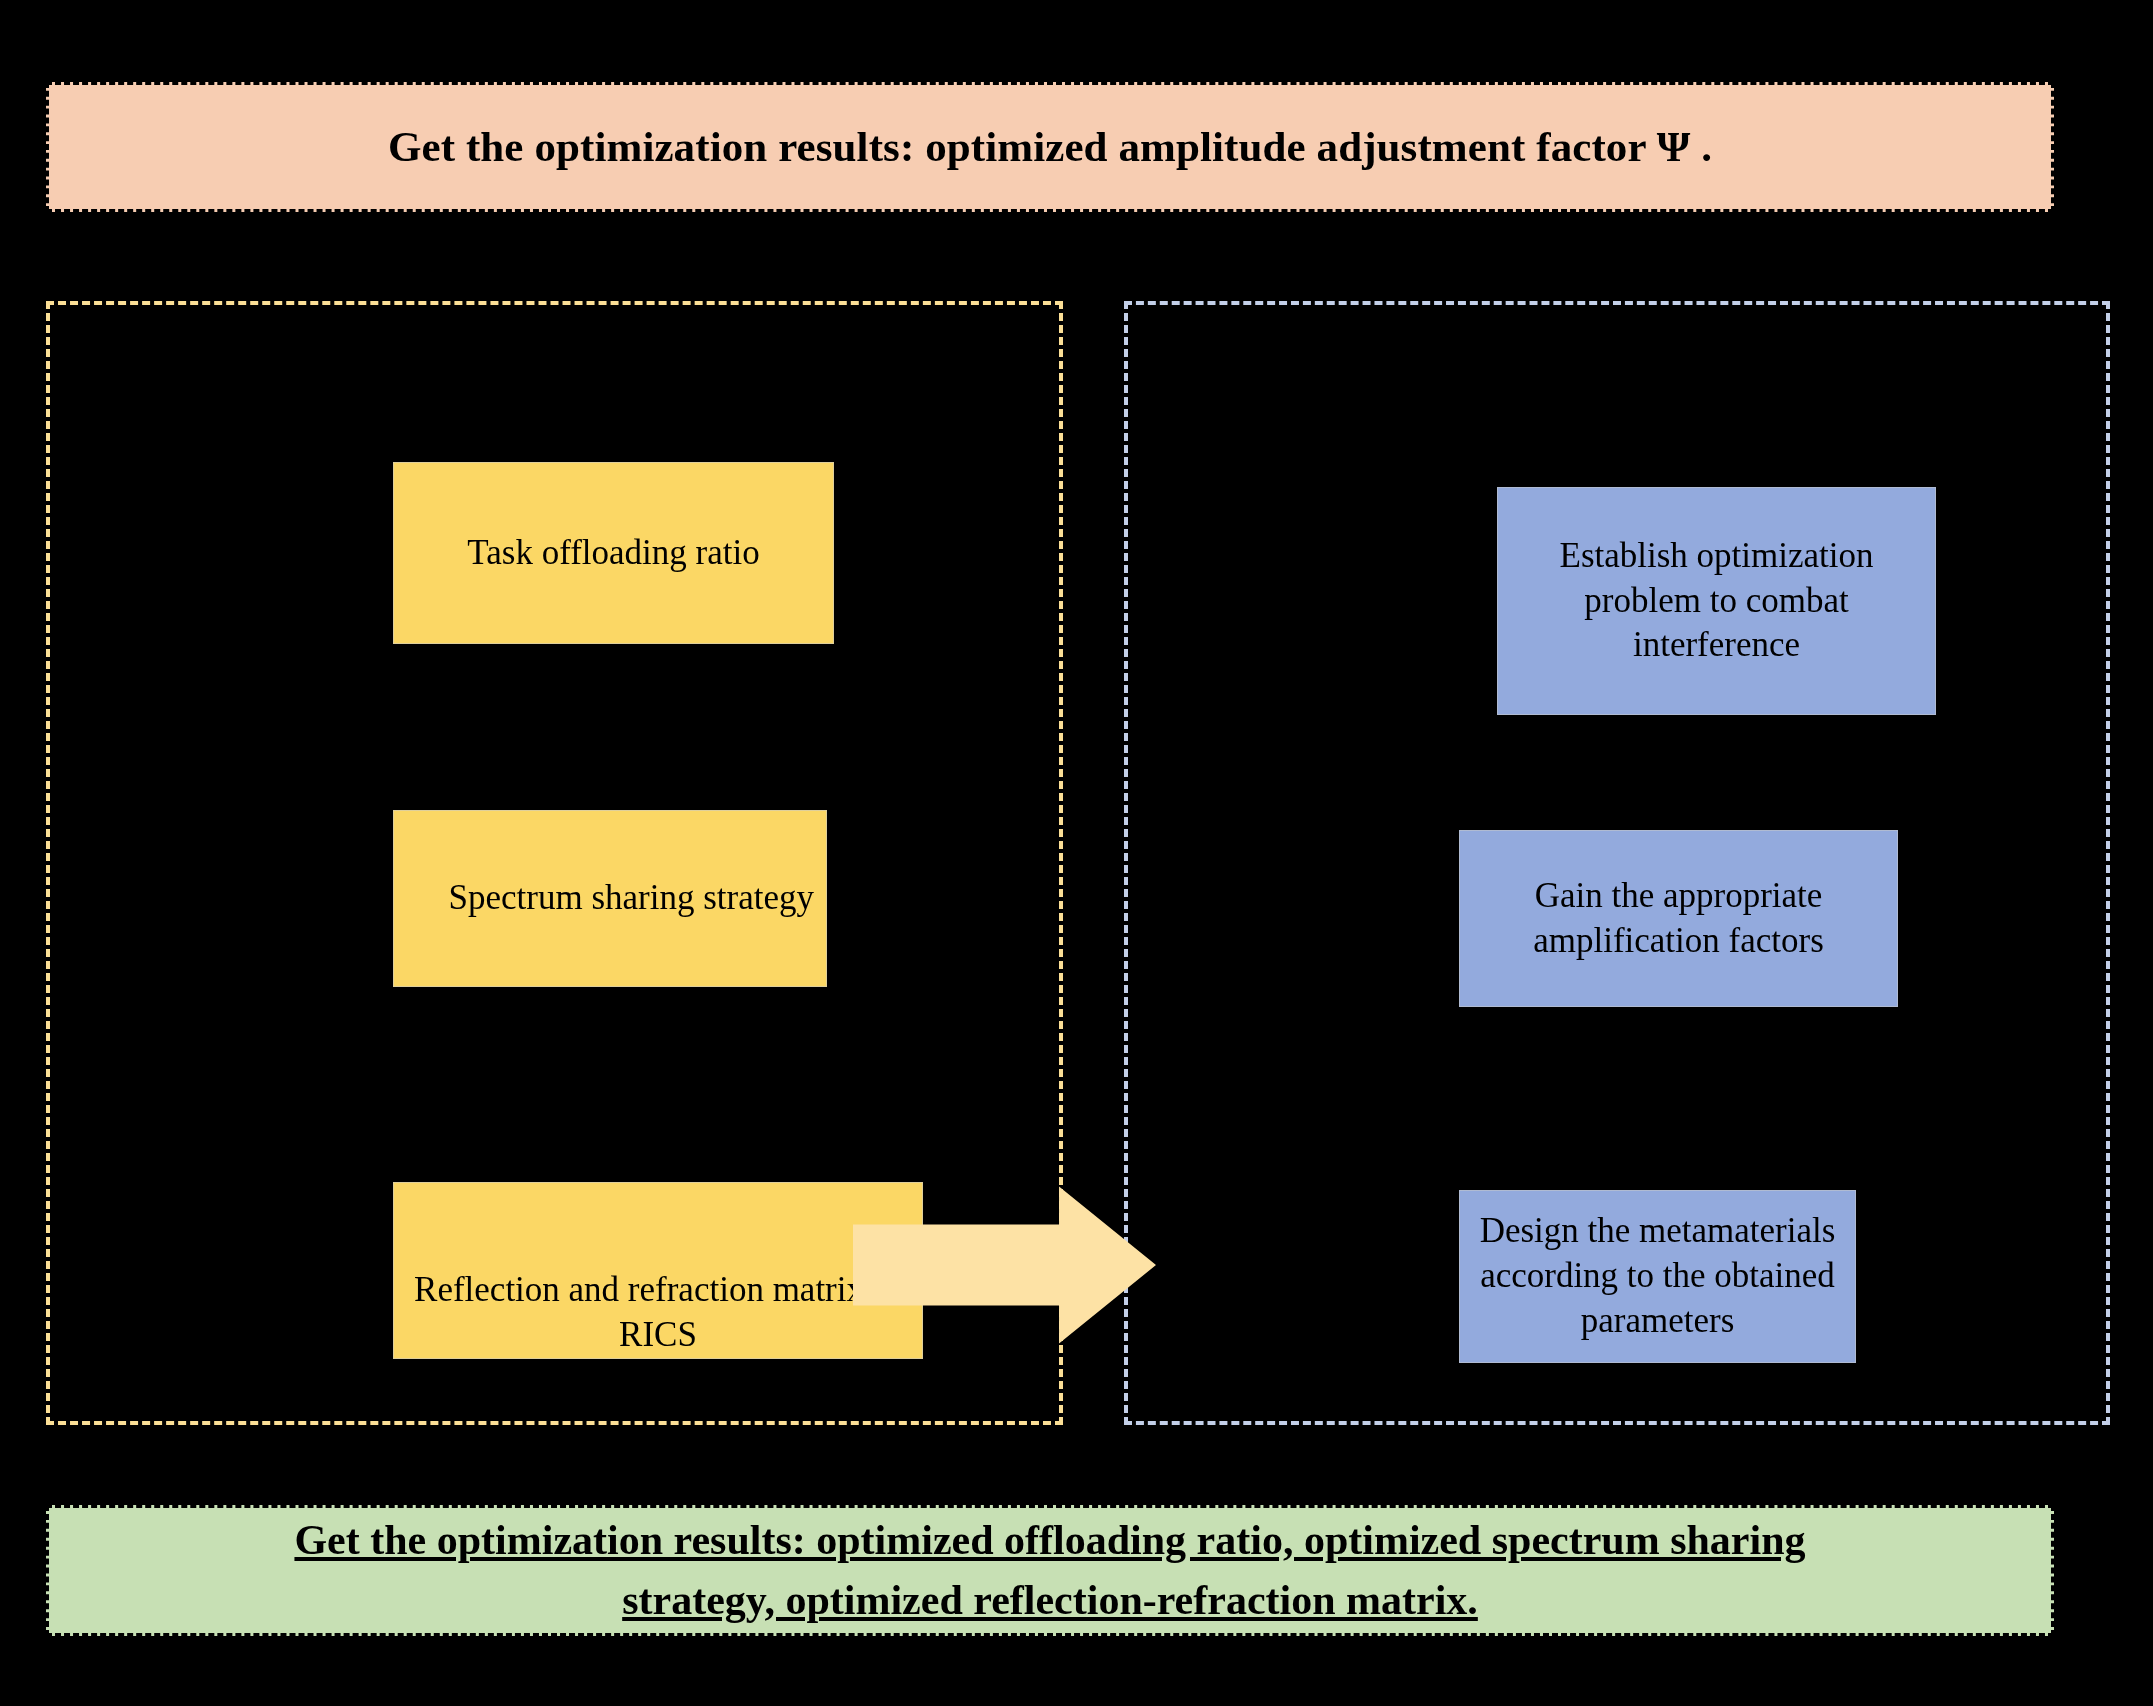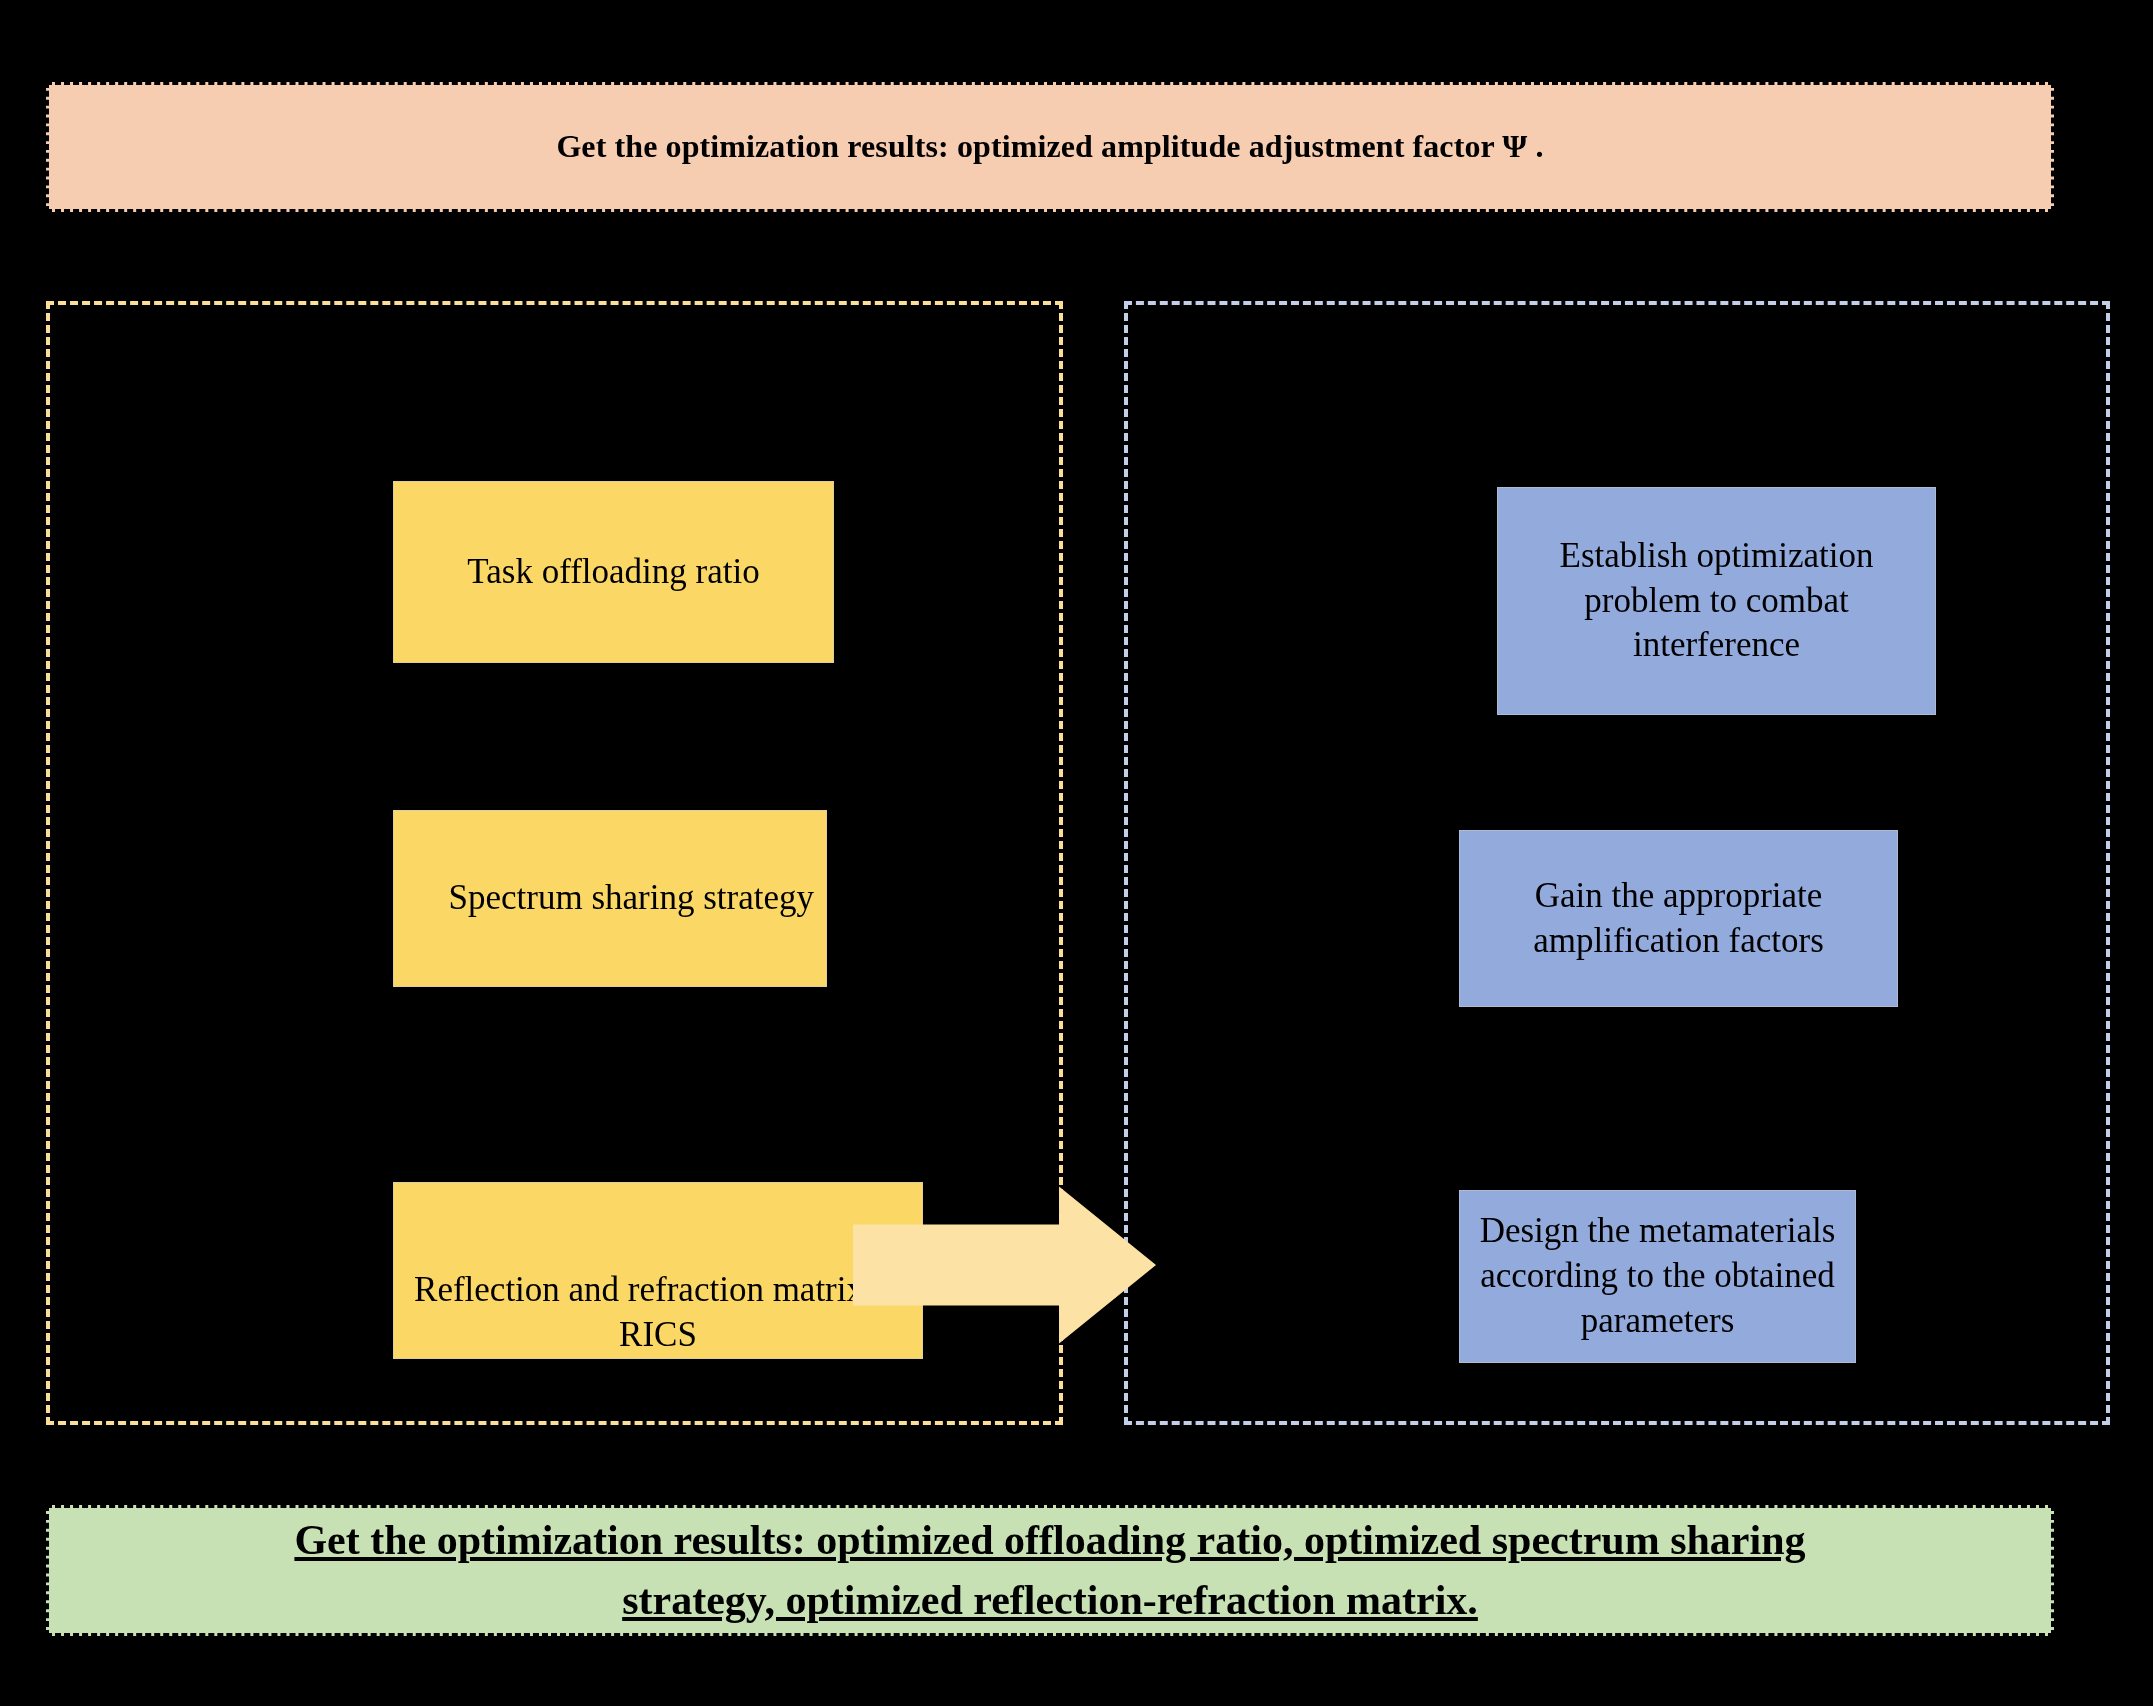--- a/index.html
+++ b/index.html
@@ -27,21 +27,21 @@
     text-align: center;
     font-weight: bold;
     line-height: 1.42;
   }
   #top-banner {
     left: 46px;
     top: 82px;
     width: 2008px;
     height: 130px;
     background: #f7cdb2;
-    font-size: 32px;
+    font-size: 43px;
     letter-spacing: 0.1px;
     align-items: center;
   }
   #top-banner .banner-text {
     padding: 0 35px;
   }
   #bottom-banner {
     left: 46px;
     top: 1505px;
     width: 2008px;
@@ -87,21 +87,21 @@
     font-size: 35px;
     border: 1.7px solid rgba(200,200,200,0.55);
   }
   .box .box-text {
     padding: 0 12px;
     width: 100%;
   }
   .box-yellow { background: #fbd765; }
   .box-blue   { background: #93aadd; }
 
-  #box-task-offloading  { left: 393px;  top: 481px;  width: 441px; height: 182px; justify-content: flex-end; }
+  #box-task-offloading  { left: 393px;  top: 462px;  width: 441px; height: 182px; justify-content: flex-end; }
   #box-spectrum-sharing { left: 393px;  top: 810px;  width: 434px; height: 177px; text-align: right; }
   #box-reflection-matrix{ left: 393px;  top: 1182px; width: 530px; height: 177px; align-items: flex-end; }
 
   #box-establish-optimization { left: 1497px; top: 487px;  width: 439px; height: 228px; }
   #box-gain-amplification     { left: 1459px; top: 830px;  width: 439px; height: 177px; justify-content: flex-end; }
   #box-design-metamaterials   { left: 1459px; top: 1190px; width: 397px; height: 173px; }
 
   
   #flow-arrow {
     position: absolute;

